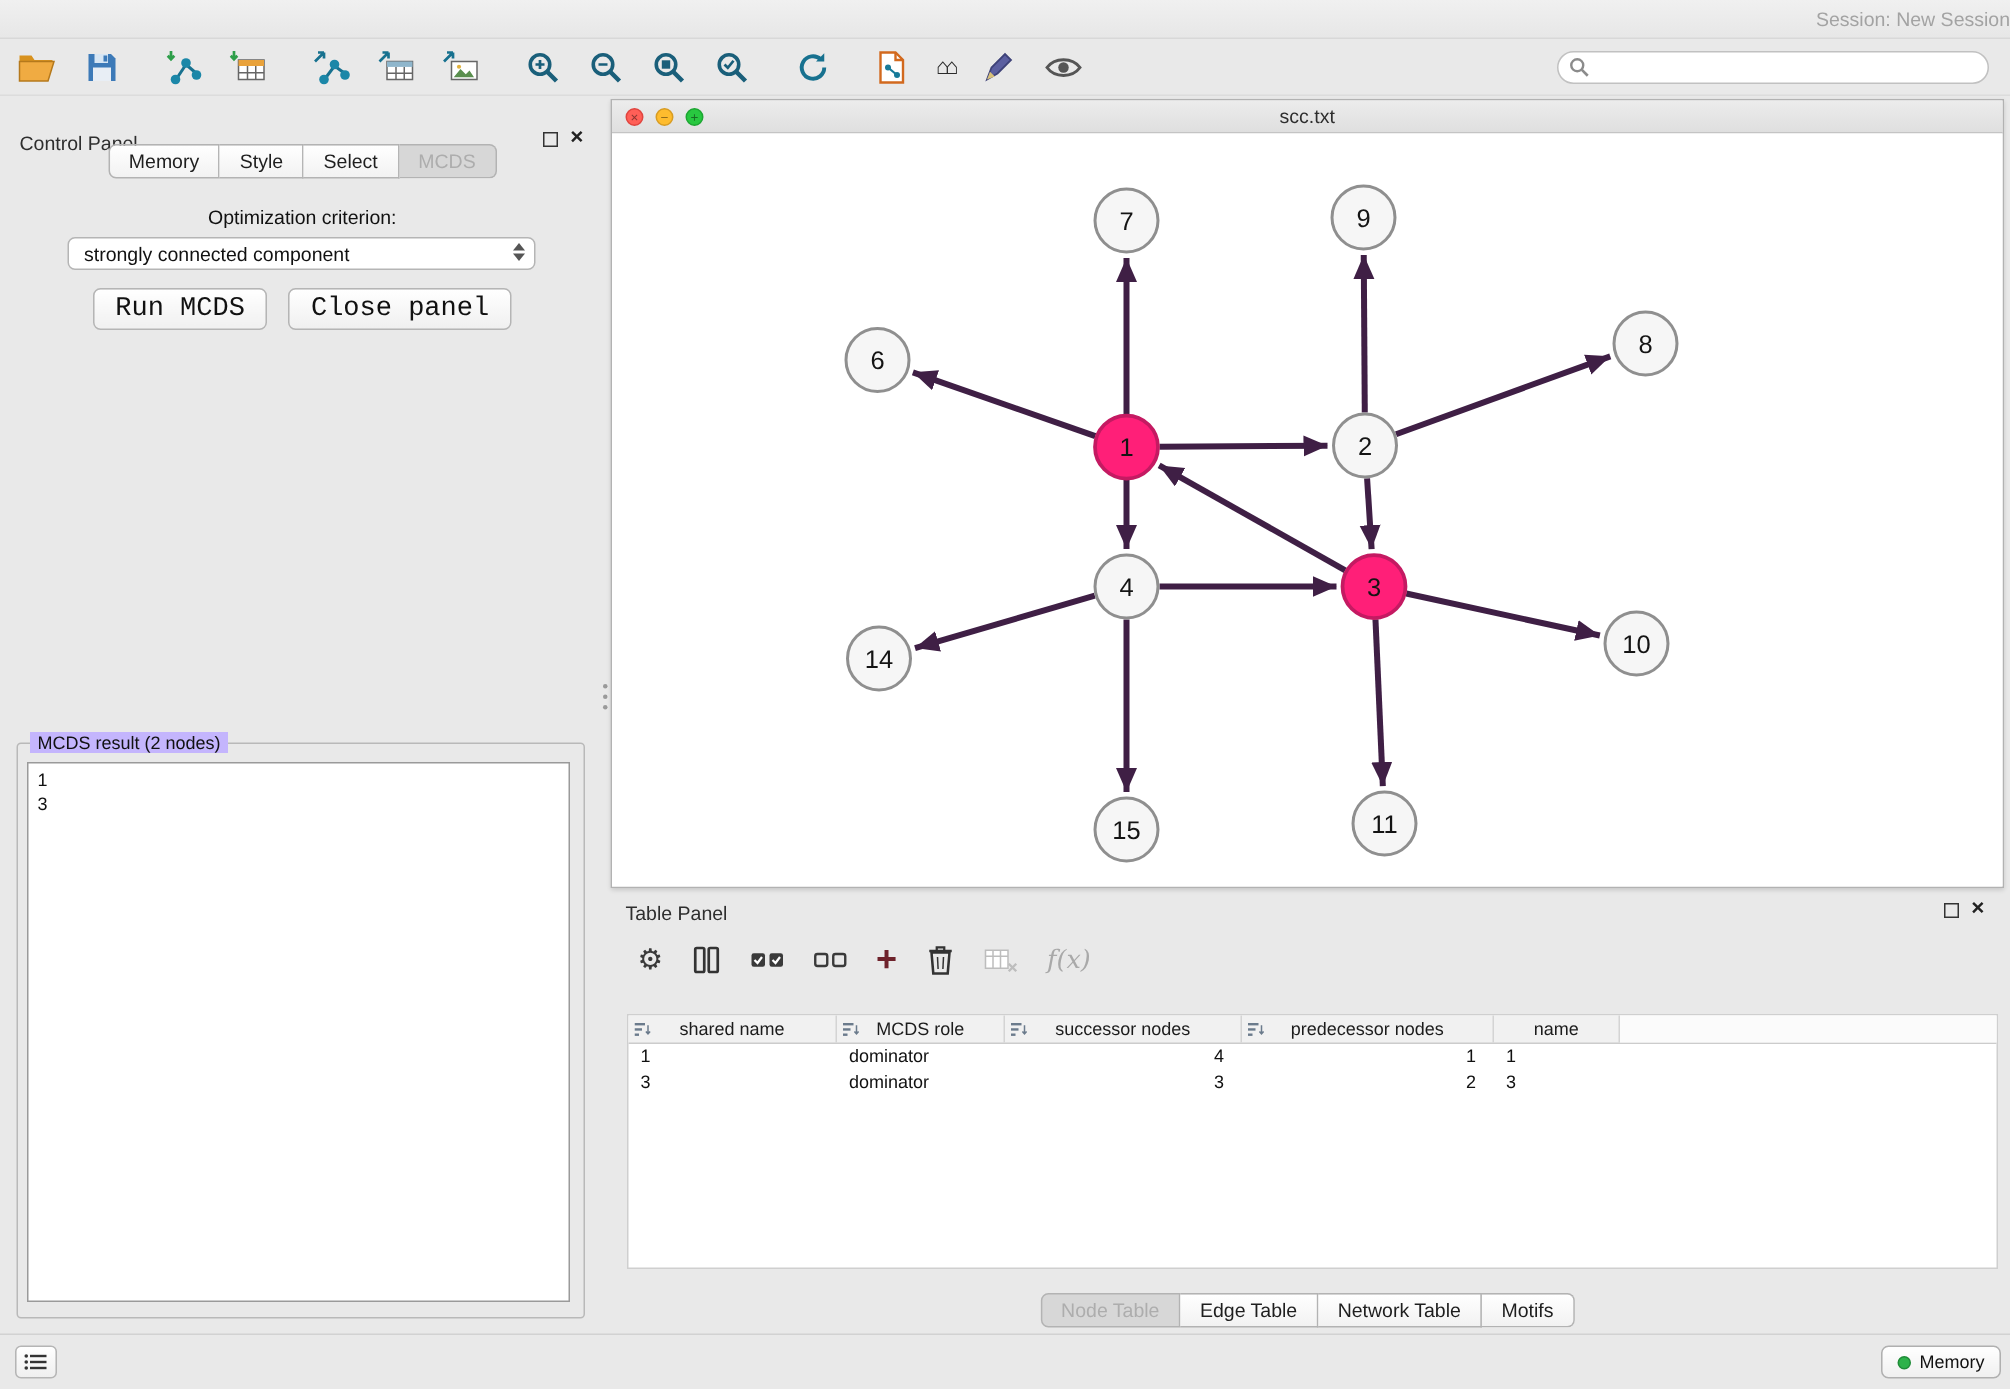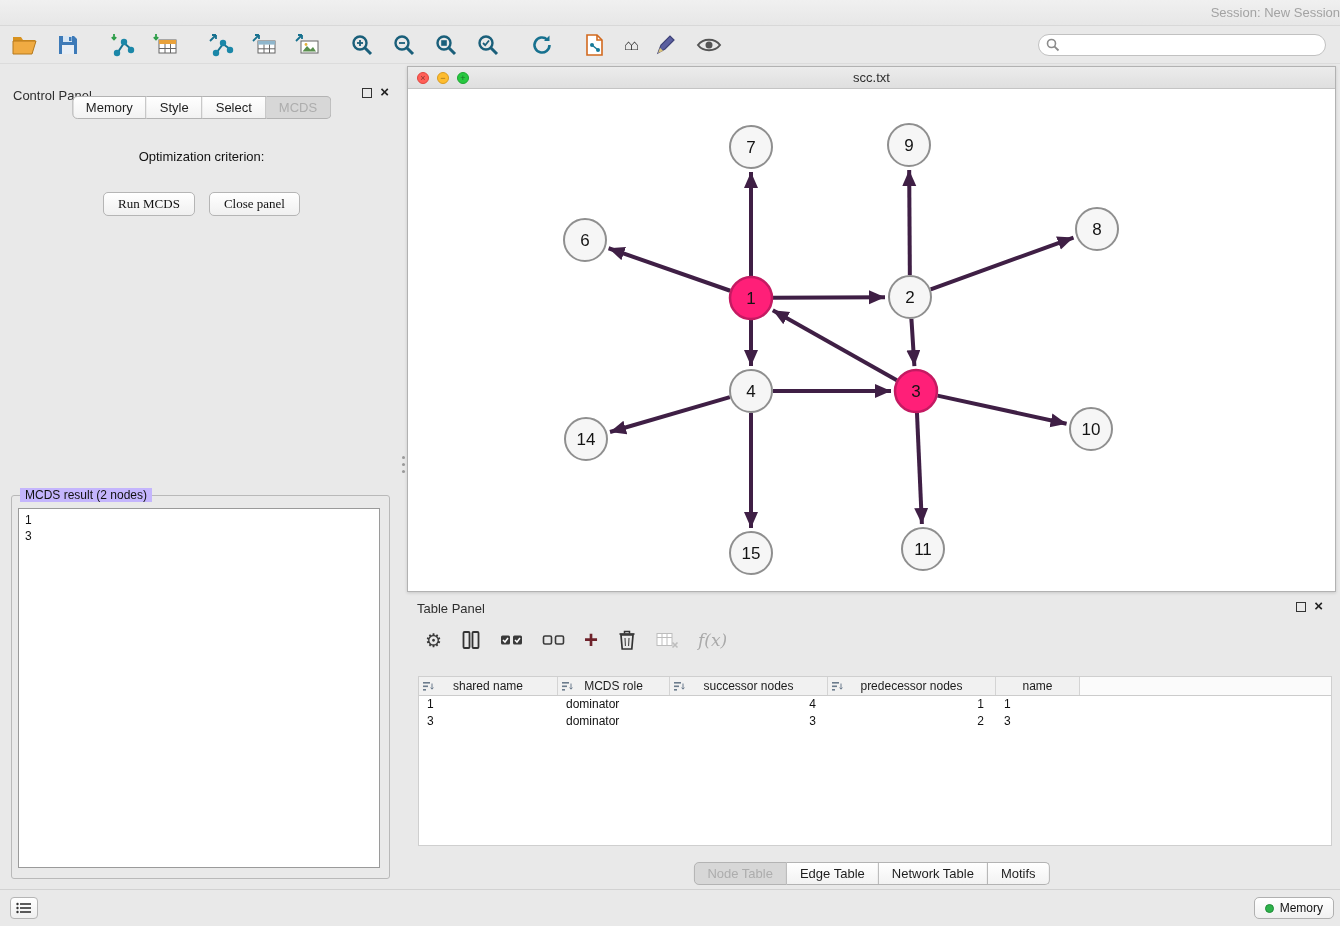--- a/index.html
+++ b/index.html
@@ -34,31 +34,31 @@
   
   .control-panel { position:absolute; left:3px; top:66px; width:397px; height:822px; }
   .cp-header { position:relative; height:26px;margin-top:16px; }
   .cp-header .panel-title { position:absolute; left:10px; top:6px; }
   .tabs-row { position:absolute; top:30px; left:50%; transform:translateX(-50%); display:flex; }
   .tab { border:1px solid #b3b3b3; border-left:none; background:linear-gradient(#ffffff,#f2f2f2);
     padding:3px 13px; font-size:13px; color:#1e1e1e; white-space:nowrap; }
   .tab:first-child { border-left:1px solid #b3b3b3; border-radius:5px 0 0 5px; }
   .tab:last-child { border-radius:0 5px 5px 0; }
   .tab.active { background:#d7d7d7; color:#adadad; }
-  .opt-label { position:absolute; top:71px; left:0; right:0; text-align:center; font-size:13px; color:#111;margin-top:12px; }
+  .opt-label { position:absolute; top:71px; left:0; right:0; text-align:center; font-size:13px; color:#111; }
   .combo { position:absolute; top:92px; left:42px; width:312px; height:22px; background:#fff;
     border:1px solid #b5b5b5; border-radius:5px; display:flex; align-items:center; padding:0 22px 0 10px; }
   .combo .val { font-size:13px; color:#111; white-space:nowrap; overflow:hidden; }
   .combo .arrows { position:absolute; right:6px; top:3px; display:flex; flex-direction:column; gap:2px; }
   .combo .arrows i { display:block; width:0; height:0; border-left:4px solid transparent; border-right:4px solid transparent; }
   .combo .arrows .up { border-bottom:5px solid #555; }
   .combo .arrows .dn { border-top:5px solid #555; }
   .btn-row { position:absolute; top:126px; left:0; right:0; display:flex; justify-content:center; gap:14px; }
   .btn { background:linear-gradient(#ffffff,#f0f0f0); border:1px solid #b5b5b5; border-radius:5px;
-    font-size:13px; color:#111; padding:3px 14px; font-family:Liberation Serif, serif; }
+    font-size:18px; color:#111; padding:3px 14px; font-family:Liberation Mono, monospace; }
   .groupbox { position:absolute; top:429px; left:8px; right:10px; height:384px;
     border:1px solid #b9b9b9; border-radius:3px; }
   .groupbox .gb-label { position:absolute; top:-8px; left:8px; background:#c4b5fd; padding:0 5px; font-size:12px; color:#111; }
   .result-list { position:absolute; top:12px; left:6px; right:9px; bottom:10px; background:#fff;
     border:1px solid #9a9a9a; font-size:12px; color:#111; padding:3px 6px; line-height:16px; }
 
   .v-splitter { position:absolute; left:400px; top:66px; width:7px; height:822px; }
   .v-splitter .dots { position:absolute; left:2px; top:390px; width:3px; height:3px; border-radius:50%;
     background:#9a9a9a; box-shadow:0 7px 0 #9a9a9a, 0 14px 0 #9a9a9a; }
 
@@ -267,20 +267,27 @@
       <span class="float-btn" style="right:28px;"></span>
       <span class="close-btn" style="right:11px;">×</span>
     </div>
     <div class="tabs-row">
       <span class="tab">Memory</span>
       <span class="tab">Style</span>
       <span class="tab">Select</span>
       <span class="tab active">MCDS</span>
     </div>
     <div class="opt-label">Optimization criterion:</div>
+    <div class="combo">
+      <span class="val">strongly connected component</span>
+      <span class="arrows">
+          <i class="up"></i>
+          <i class="dn"></i>
+        </span>
+    </div>
     <div class="btn-row">
       <button class="btn">Run MCDS</button>
       <button class="btn">Close panel</button>
     </div>
     <div class="groupbox">
       <span class="gb-label">MCDS result (2 nodes)</span>
       <div class="result-list">
         <div>1</div>
         <div>3</div>
       </div>

